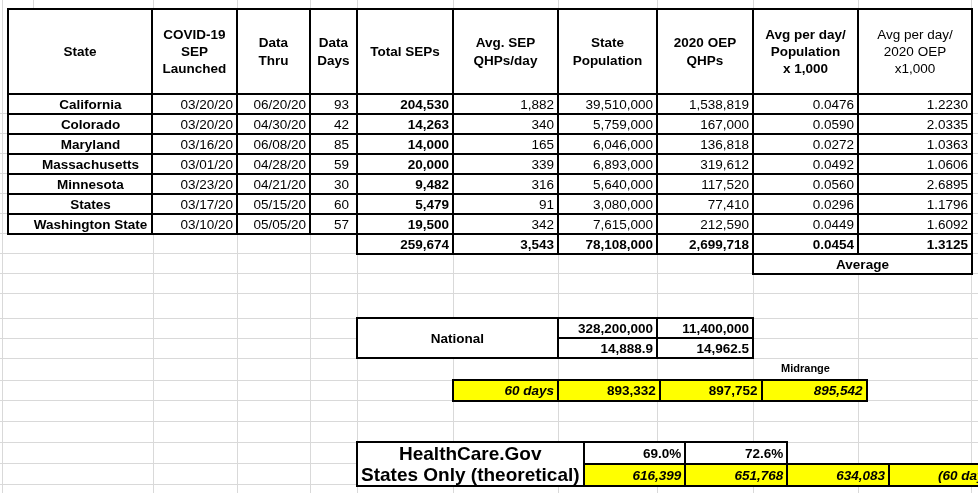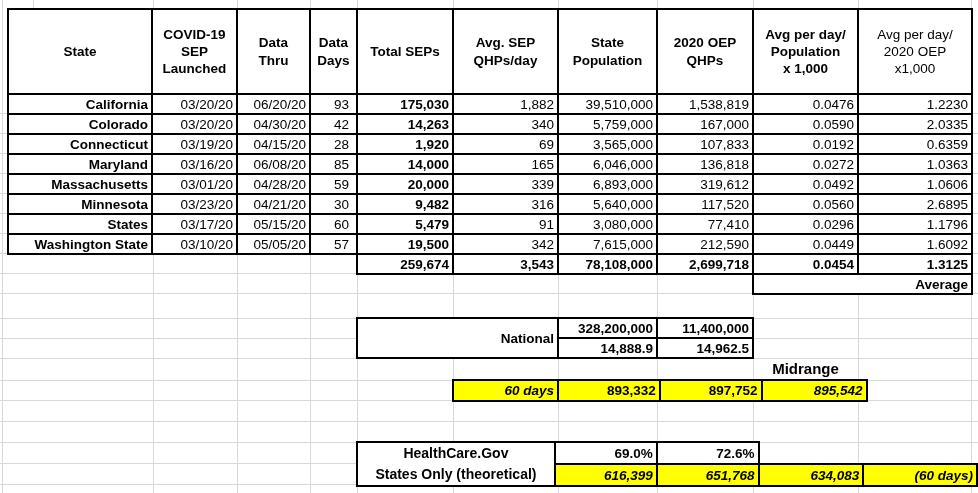--- a/index.html
+++ b/index.html
@@ -21,38 +21,38 @@
                 0 180px var(--gl), 0 205px var(--gl), 0 225px var(--gl), 0 245px var(--gl),
                 0 267px var(--gl), 0 287px var(--gl), 0 308px var(--gl), 0 329px var(--gl),
                 0 350px var(--gl), 0 371px var(--gl); }
 
   table { position:absolute; border-collapse:collapse; table-layout:fixed; }
   td, th { border:2px solid var(--bd); background:#fff; padding:0 3px;
            font-size:13.5px; height:20px; overflow:hidden; white-space:nowrap; color:var(--tx); }
   th { font-weight:bold; text-align:center; white-space:pre-line; line-height:1.28;
        height:85px; vertical-align:middle; }
   th.regular { font-weight:normal; }
-  td.txt  { font-weight:bold; text-align:right;padding-left:24px; }
+  td.txt  { font-weight:bold; text-align:center;padding-left:24px; }
   td.num  { text-align:right; font-weight:normal; }
   td.numb { text-align:right; font-weight:bold; }
   td.it   { font-style:italic; }
-  td.ctr  { text-align:right; font-weight:bold; }
+  td.ctr  { text-align:center; font-weight:bold; }
   td.ghost { border:none; background:transparent; }
   td.yellow { background:var(--hl);padding-left:48px; }
   td.pad6 { padding-right:7px;padding-left:22px; }
 
   #states-table { left:7px; top:8px; }
   #national-table { left:356px; top:317px; }
   #midrange-table { left:452px; top:379px; }
   #midrange-table td { height:21px; }
   #healthcare-table { left:356px; top:441px; }
   #healthcare-table td { height:21px; }
-  .two-line { line-height:21px; text-align:center; font-weight:bold; font-size:14px; }
+  .two-line { line-height:21px; text-align:center; font-weight:bold; font-size:19px; }
   #midrange-label { position:absolute; left:753px; top:358px; width:105px; height:21px;
-    text-align:center; font-weight:bold; font-size:15px; line-height:21px; }
+    text-align:center; font-weight:bold; font-size:11px; line-height:21px; }
 </style>
 </head>
 <body>
 
 <div id="canvas">
   <div class="vlines"></div>
   <div class="vseg"></div>
   <div class="hlines"></div>
 
   <table id="states-table">
@@ -90,52 +90,40 @@
 x 1,000</th>
       <th class="regular">Avg per day/
 2020 OEP
 x1,000</th>
     </tr>
     <tr>
       <td class="txt">California</td>
       <td class="num">03/20/20</td>
       <td class="num">06/20/20</td>
       <td class="num pad6">93</td>
-      <td class="numb">175,030</td>
+      <td class="numb">204,530</td>
       <td class="num">1,882</td>
       <td class="num">39,510,000</td>
       <td class="num">1,538,819</td>
       <td class="num">0.0476</td>
       <td class="num">1.2230</td>
     </tr>
     <tr>
       <td class="txt">Colorado</td>
       <td class="num">03/20/20</td>
       <td class="num">04/30/20</td>
       <td class="num pad6">42</td>
       <td class="numb">14,263</td>
       <td class="num">340</td>
       <td class="num">5,759,000</td>
       <td class="num">167,000</td>
       <td class="num">0.0590</td>
       <td class="num">2.0335</td>
     </tr>
     <tr>
-      <td class="txt">Connecticut</td>
-      <td class="num">03/19/20</td>
-      <td class="num">04/15/20</td>
-      <td class="num pad6">28</td>
-      <td class="numb">1,920</td>
-      <td class="num">69</td>
-      <td class="num">3,565,000</td>
-      <td class="num">107,833</td>
-      <td class="num">0.0192</td>
-      <td class="num">0.6359</td>
-    </tr>
-    <tr>
       <td class="txt">Maryland</td>
       <td class="num">03/16/20</td>
       <td class="num">06/08/20</td>
       <td class="num pad6">85</td>
       <td class="numb">14,000</td>
       <td class="num">165</td>
       <td class="num">6,046,000</td>
       <td class="num">136,818</td>
       <td class="num">0.0272</td>
       <td class="num">1.0363</td>

